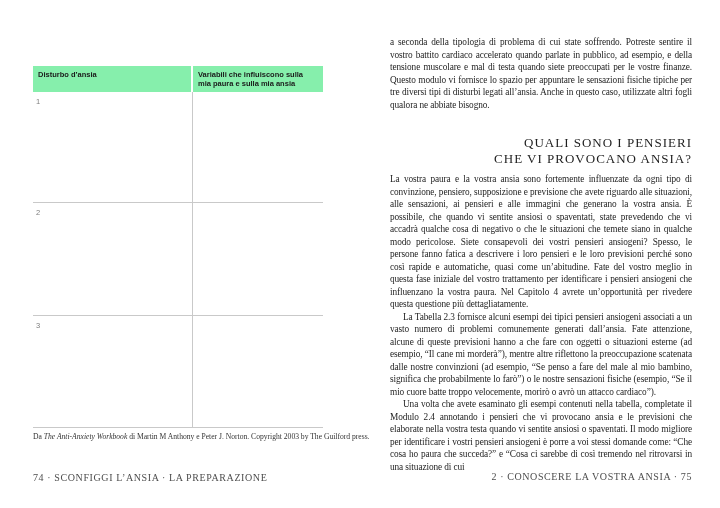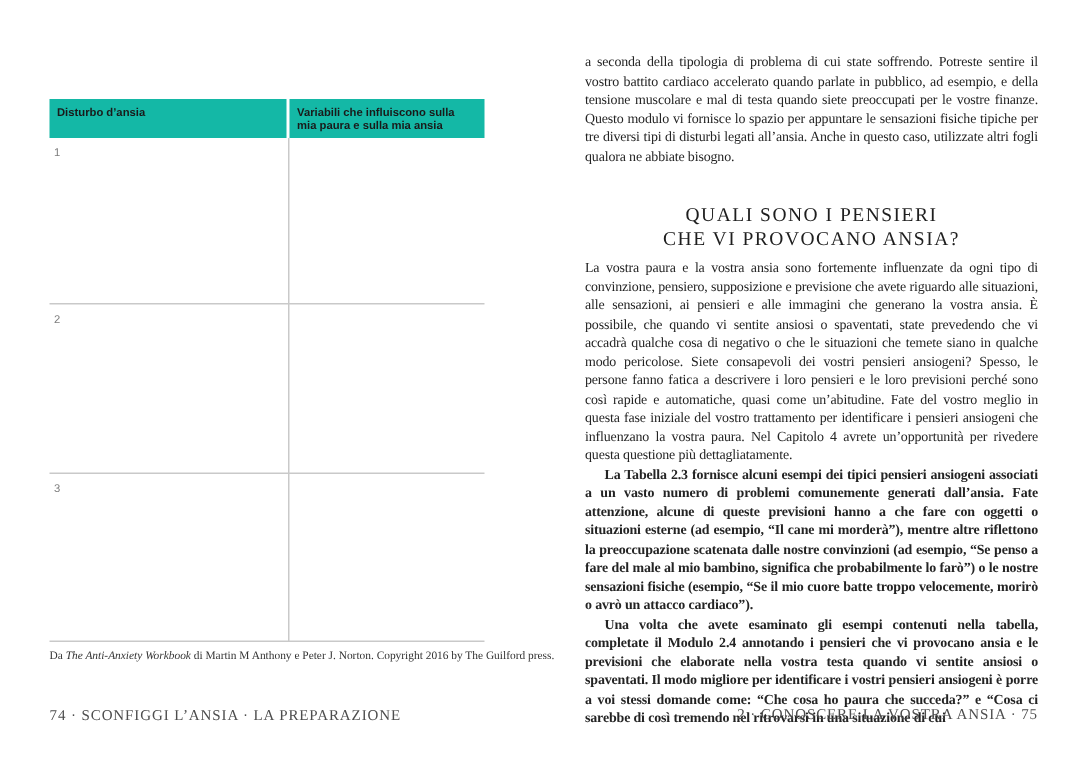--- a/index.html
+++ b/index.html
@@ -21,21 +21,21 @@
   }
   .module-title .label { font-family: "Liberation Serif", serif; }
   .module-title .bold-part {
     font-family: "Liberation Sans", sans-serif;
     font-weight: bold; font-size: 8.8px; color: #1c1c1c;
   }
 
   .fill-table { position: absolute; left: 33px; top: 66px; width: 290px; }
   .fill-table .thead { display: flex; gap: 2px; }
   .fill-table .th {
-    background: #14b8a6;
+    background: #86efac;
     font-family: "Liberation Sans", sans-serif;
     font-weight: bold; font-size: 7.5px; line-height: 9.2px;
     color: #1a1a1a;
     padding: 4px 6px 4px 5px;
     min-height: 26px;
   }
   .fill-table .th.c1 { width: 158px; }
   .fill-table .th.c2 { flex: 1; }
 
   .fill-table .tbody { position: relative; }
@@ -68,27 +68,27 @@
   .right-page { position: absolute; left: 372px; top: 0; width: 348px; height: 508px; }
 
   .text-column {
     position: absolute; left: 18px; top: 36px; width: 302px;
     font-size: 9.3px; line-height: 12.5px;
     letter-spacing: -0.1px;
     text-align: justify;
     color: #242424;
   }
   .text-column p { margin: 0; }
-  .text-column p.indent { text-indent: 13px; font-weight: bold; }
+  .text-column p.indent { text-indent: 13px; }
 
   .section-heading {
     font-weight: normal;
     font-size: 13px; line-height: 15.5px;
     letter-spacing: 1px;
-    text-align: center;
+    text-align: right;
     white-space: pre-line;
     color: #1e1e1e;
     margin: 24px 0 7px 0;
   }
 
   .footer-right { position: absolute; right: 28px; top: 471px; text-align: left; }
 </style>
 </head>
 <body>
 
@@ -108,21 +108,21 @@
       <div class="trow r2">
         <span>2</span>
       </div>
       <div class="trow r3">
         <span>3</span>
       </div>
     </div>
   </div>
 
   <div class="source-caption">
-    <span>Da </span><span class="ital">The Anti-Anxiety Workbook</span><span> di Martin M Anthony e Peter J. Norton. Copyright 2016 by The Guilford press.</span>
+    <span>Da </span><span class="ital">The Anti-Anxiety Workbook</span><span> di Martin M Anthony e Peter J. Norton. Copyright 2003 by The Guilford press.</span>
   </div>
 
   <div class="page-footer footer-left">74 · SCONFIGGI L’ANSIA · LA PREPARAZIONE</div>
 </div>
 
 <div class="right-page">
 
   <div class="text-column">
     <p>a seconda della tipologia di problema di cui state soffrendo. Potreste sentire il vostro battito cardiaco accelerato quando parlate in pubblico, ad esempio, e della tensione muscolare e mal di testa quando siete preoccupati per le vostre finanze. Questo modulo vi fornisce lo spazio per appuntare le sensazioni fisiche tipiche per tre diversi tipi di disturbi legati all’ansia. Anche in questo caso, utilizzate altri fogli qualora ne abbiate bisogno.</p>
     <h2 class="section-heading">QUALI SONO I PENSIERI

